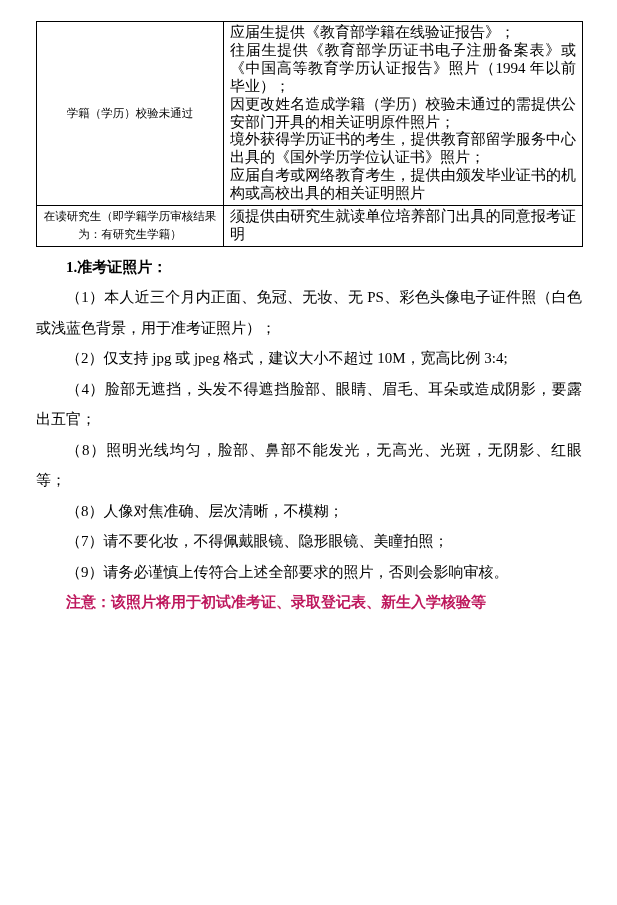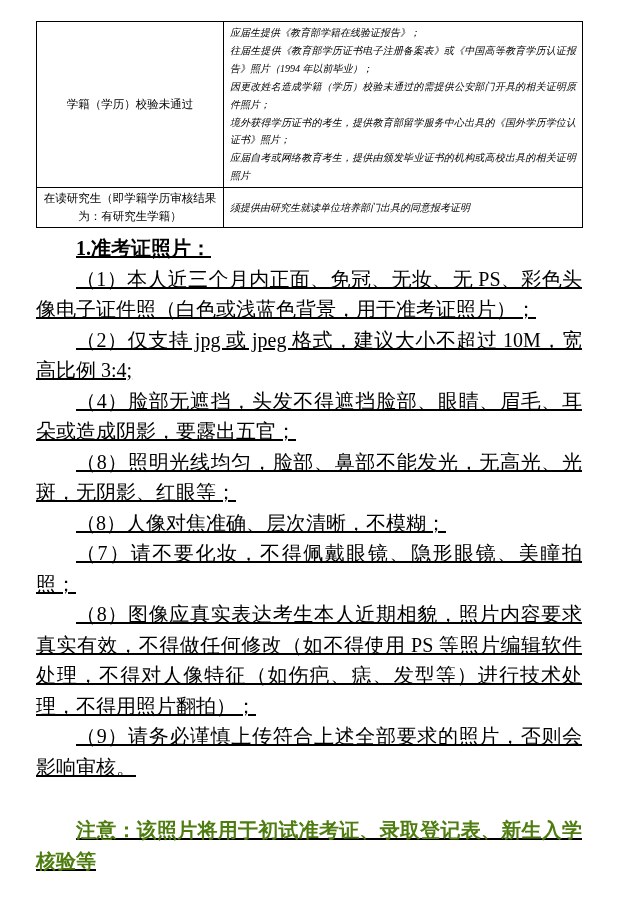--- a/index.html
+++ b/index.html
@@ -29,34 +29,32 @@
   tr.row-2 { height: 33px; margin-left: 32px; }
   .cell-label {
     text-align: center;
     vertical-align: middle;
     font-size: 11.5px;
     line-height: 17.5px;
     padding: 2px 3px;
   }
   .cell-content {
     vertical-align: middle;
-    font-size: 10px;
+    font-size: 15px;
     line-height: 17.9px;
     padding: 2px 6px;
     text-align: justify;
     text-justify: inter-ideograph;
-    font-style: italic;
   }
   .content {
     margin-top: 5px;
-    font-size: 20px;
+    font-size: 15px;
     line-height: 30.5px;
     text-align: justify;
     text-justify: inter-ideograph;
-    text-decoration: underline;
   }
   .heading {
     font-weight: bold;
     text-indent: 2em;
   }
   .para { text-indent: 2em; }
   .note {
     font-weight: bold;
     text-indent: 2em;
   }
@@ -94,20 +92,19 @@
   <div class="content">
     <div class="heading">1.准考证照片：</div>
 
     <div>
         <div class="para">（1）本人近三个月内正面、免冠、无妆、无 PS、彩色头像电子证件照（白色或浅蓝色背景，用于准考证照片）；</div>
         <div class="para">（2）仅支持 jpg 或 jpeg 格式，建议大小不超过 10M，宽高比例 3:4;</div>
         <div class="para">（4）脸部无遮挡，头发不得遮挡脸部、眼睛、眉毛、耳朵或造成阴影，要露出五官；</div>
         <div class="para">（8）照明光线均匀，脸部、鼻部不能发光，无高光、光斑，无阴影、红眼等；</div>
         <div class="para">（8）人像对焦准确、层次清晰，不模糊；</div>
         <div class="para">（7）请不要化妆，不得佩戴眼镜、隐形眼镜、美瞳拍照；</div>
-        <div class="para">（8）图像应真实表达考生本人近期相貌，照片内容要求真实有效，不得做任何修改（如不得使用 PS 等照片编辑软件处理，不得对人像特征（如伤疤、痣、发型等）进行技术处理，不得用照片翻拍）；</div>
         <div class="para">（9）请务必谨慎上传符合上述全部要求的照片，否则会影响审核。</div>
       </div>
 
-    <div class="note" style="color: #4d7c0f; margin-top: 33px;">注意：该照片将用于初试准考证、录取登记表、新生入学核验等</div>
+    <div class="note" style="color: #be185d;">注意：该照片将用于初试准考证、录取登记表、新生入学核验等</div>
   </div>
 
 </div>
 
 </body></html>

